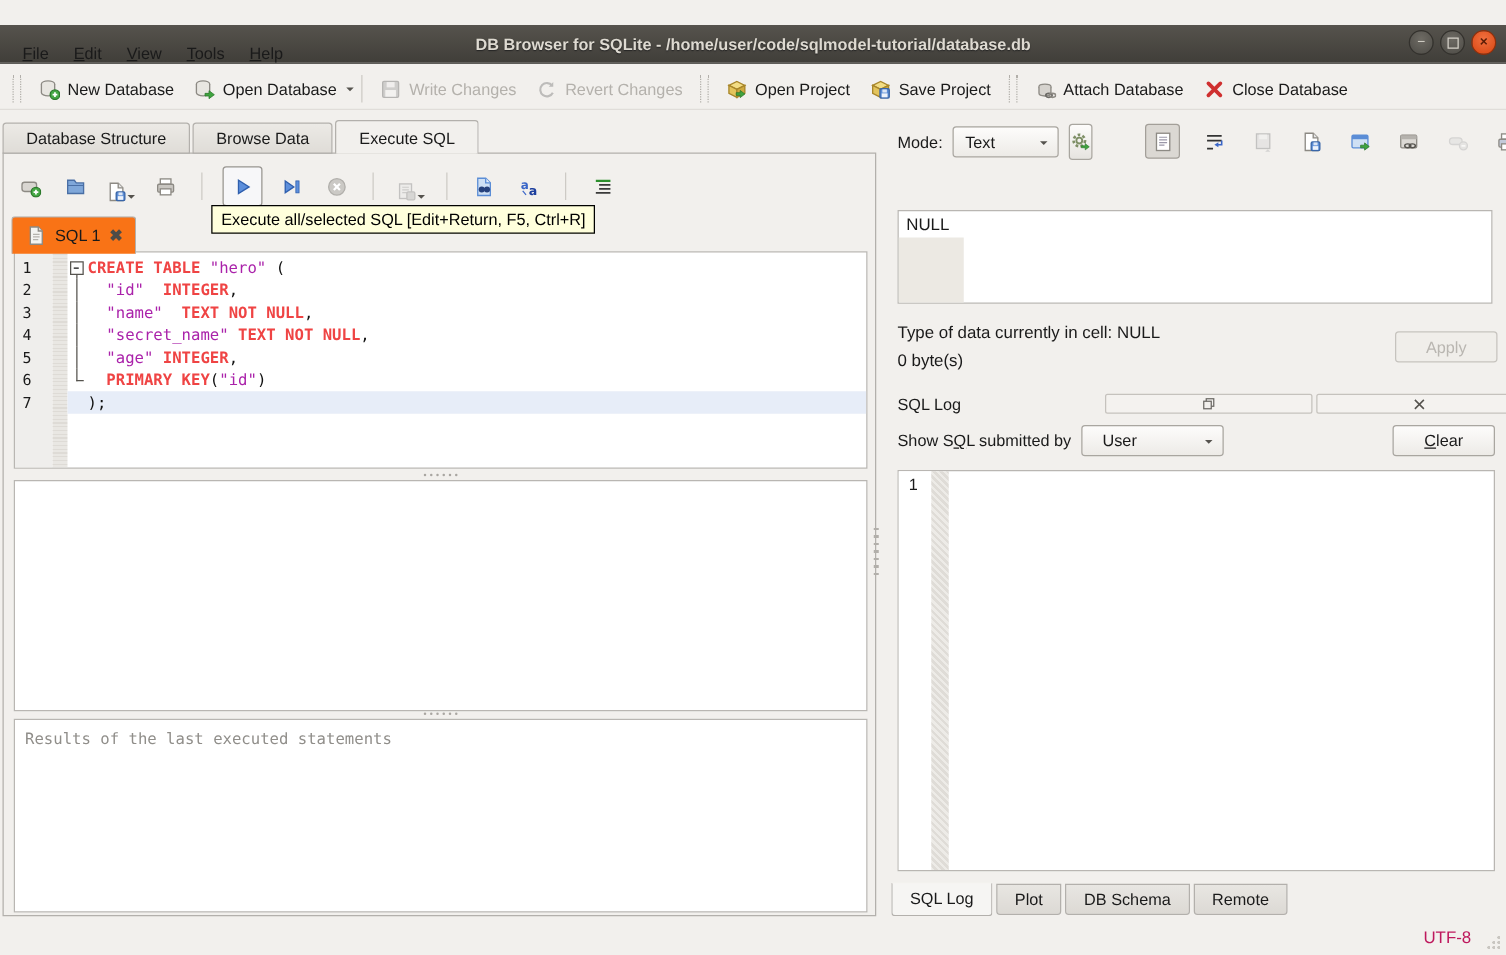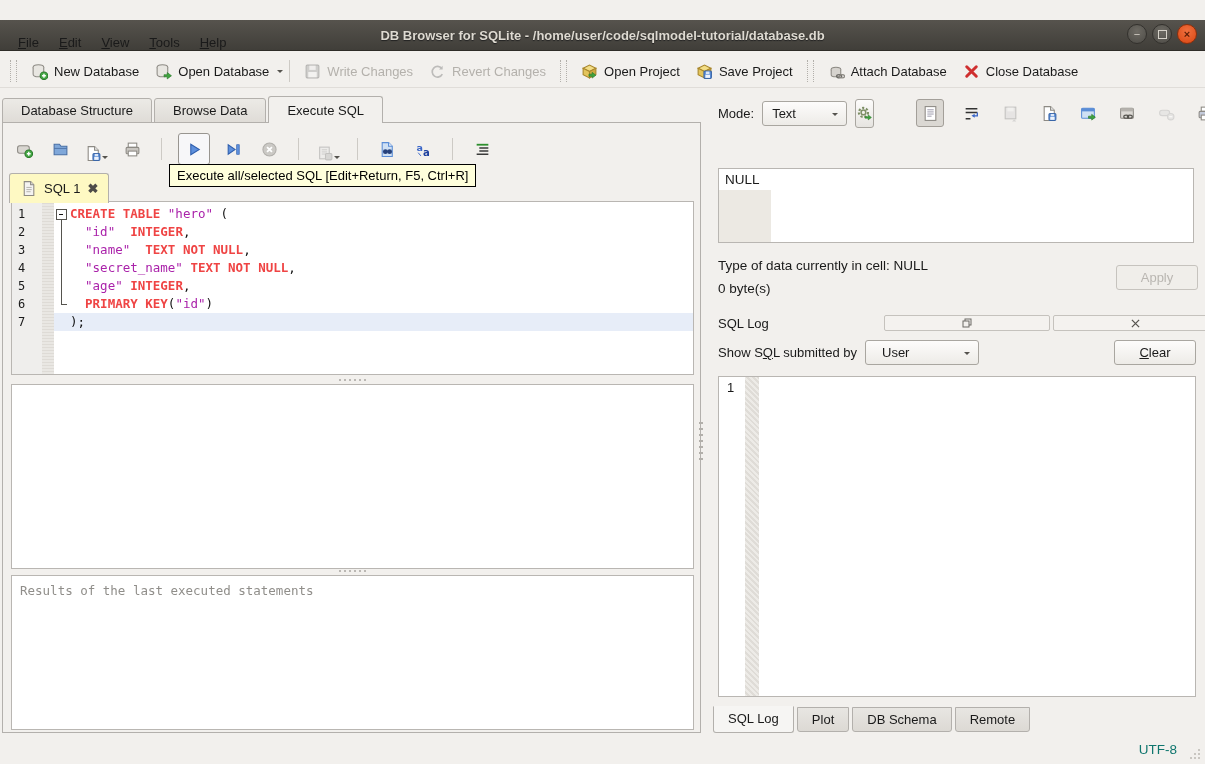--- a/index.html
+++ b/index.html
@@ -41,21 +41,21 @@
     background:#f2f0ed;box-sizing:border-box;}
   .sqltoolbar{position:absolute;left:8px;top:8px;display:flex;align-items:center;gap:10px;height:36px;}
   .sbtn{width:26px;height:26px;display:flex;align-items:center;justify-content:center;border-radius:3px;}
   .sbtn.hovered{border:1px solid #989590;background:#f7f7f9;width:32px;height:32px;box-sizing:border-box;}
   .withcaret{display:flex;align-items:flex-end;}
   
   .tooltip{position:absolute;left:166px;top:41px;background:#ffffdc;border:1px solid #000;
     padding:3px 7px;font-size:13px;z-index:9;white-space:nowrap;color:#000;}
   
   .sqltab{position:absolute;left:6px;top:50px;height:29px;display:flex;align-items:center;gap:7px;
-    padding:0 10px;border:1px solid #b3b0ac;border-bottom:none;border-radius:3px 3px 0 0;background:#fef9c3;z-index:1;}
+    padding:0 10px;border:1px solid #b3b0ac;border-bottom:none;border-radius:3px 3px 0 0;background:#f97316;z-index:1;}
   .sqltab .x{color:#4e4c48;font-weight:bold;font-size:13px;}
   
   .whitebox{position:absolute;background:#fff;border:1px solid #b9b6b2;box-sizing:border-box;}
   #editor{left:8px;top:78px;width:683px;height:174px;overflow:hidden;}
   #midpane{left:8px;top:261px;width:683px;height:185px;}
   #resultspane{left:8px;top:452px;width:683px;height:155px;}
   #resultspane .ph{font-family:"DejaVu Sans Mono",monospace;font-size:12.5px;color:#908e8a;padding:7px 8px;}
   .gutter-bg{position:absolute;left:0;top:0;bottom:0;width:30px;background:#efeeec;}
   .fold-strip{position:absolute;left:30px;top:0;bottom:0;width:12px;
     background:repeating-linear-gradient(0deg,#e9e7e3 0 2px,#dedbd6 2px 3px);}
@@ -112,21 +112,21 @@
   .logbox .g1{position:absolute;left:0;top:0;bottom:0;width:26px;background:#fff;}
   .logbox .hatch{position:absolute;left:26px;top:0;bottom:0;width:14px;
     background:repeating-linear-gradient(45deg,#edebe7 0 2px,#dfdcd7 2px 4px);}
   .logbox .n1{position:absolute;left:8px;top:3px;font-size:13px;}
   .bottomtabs{position:absolute;left:8px;top:617px;display:flex;align-items:flex-start;}
   .btab{border:1px solid #b3b0ac;background:linear-gradient(#e8e6e2,#dcd9d4);padding:4px 14px;margin-right:3px;
     border-radius:0 0 3px 3px;height:25px;box-sizing:border-box;}
   .btab.active{background:#f6f5f3;border-top-color:#f6f5f3;height:27px;margin-top:-1px;}
   
   .statusbar{position:absolute;left:0;bottom:0;width:100%;height:29px;}
-  .enc{position:absolute;right:28px;top:7px;color:#0f766e;font-size:13.5px;}
+  .enc{position:absolute;right:28px;top:7px;color:#be185d;font-size:13.5px;}
   .grip{position:absolute;right:4px;bottom:4px;width:12px;height:12px;
     background:radial-gradient(circle at 2px 10px,#c9c6c1 1px,transparent 1.4px),
                radial-gradient(circle at 6px 10px,#c9c6c1 1px,transparent 1.4px),
                radial-gradient(circle at 10px 10px,#c9c6c1 1px,transparent 1.4px),
                radial-gradient(circle at 6px 6px,#c9c6c1 1px,transparent 1.4px),
                radial-gradient(circle at 10px 6px,#c9c6c1 1px,transparent 1.4px),
                radial-gradient(circle at 10px 2px,#c9c6c1 1px,transparent 1.4px);}
   .vgrab{position:absolute;left:699px;top:420px;height:40px;width:4px;
     background:repeating-linear-gradient(0deg,#b2afaa 0 2px,transparent 2px 6px);}
 </style>

